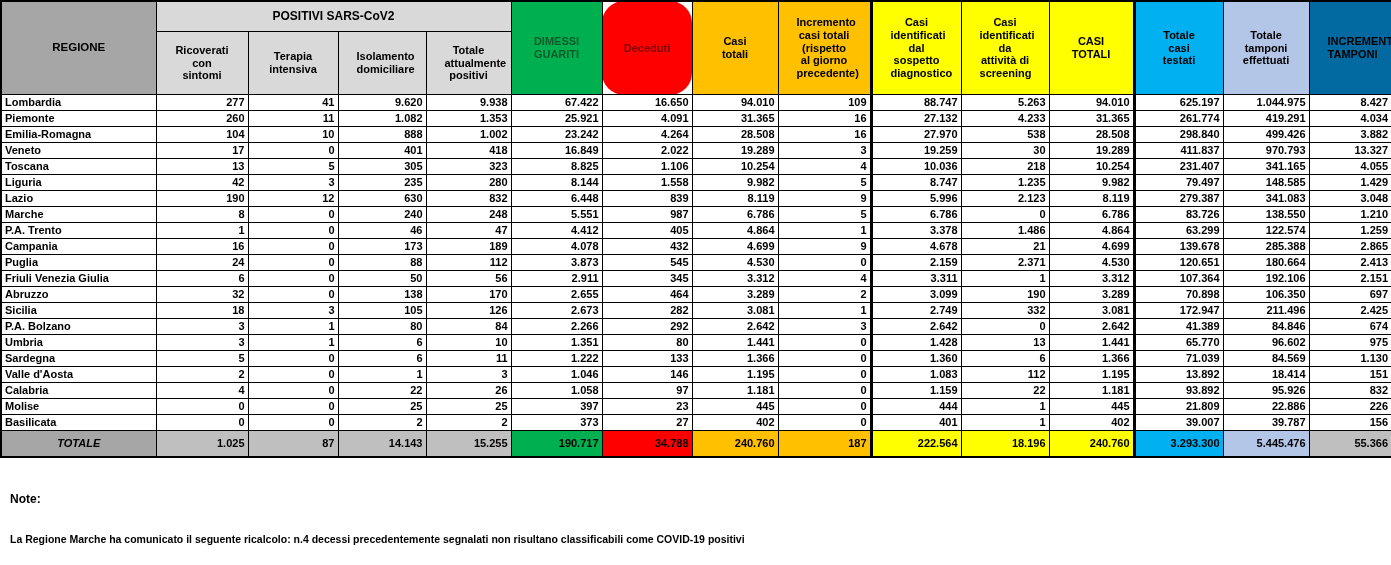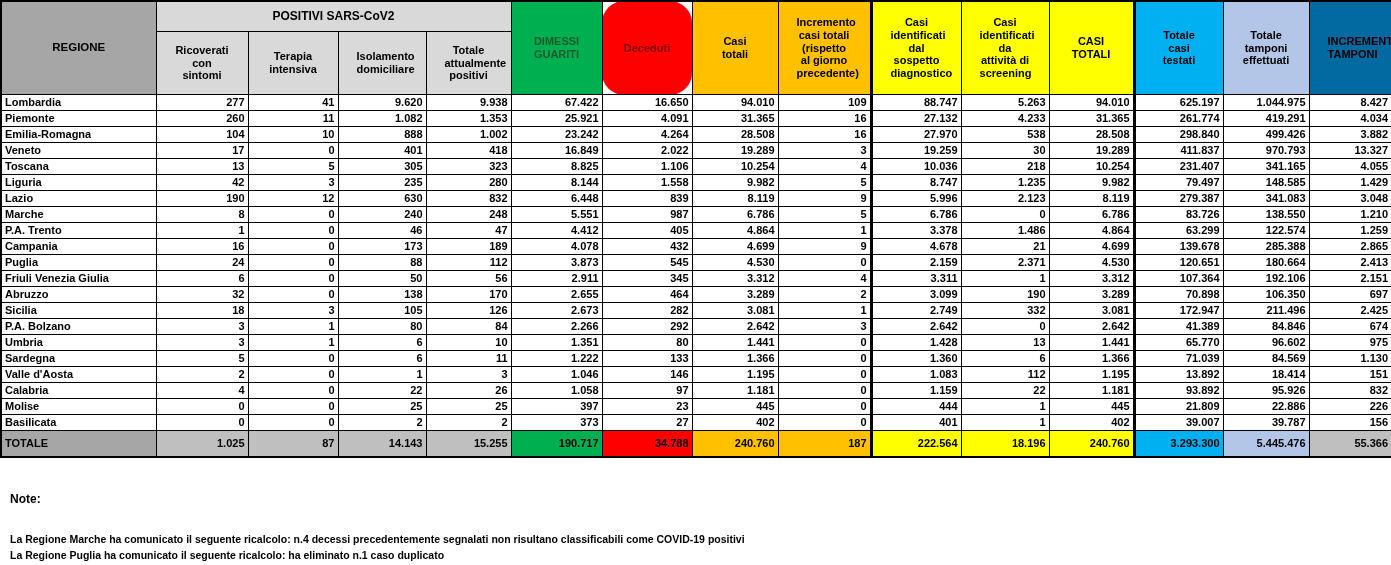--- a/index.html
+++ b/index.html
@@ -15,21 +15,21 @@
   .h-orange{background:#ffc000;}
   .h-yellow{background:#ffff00;}
   .h-blue{background:#00b0f0;}
   .h-lblue{background:#b4c6e7;}
   .h-gray{background:#0369a1;}
   tbody td{font-size:11px;font-weight:bold;height:15px;padding:0 3px;background:#fff;line-height:1.05;}
   .region-cell{text-align:left;}
   .num-cell{text-align:right;}
   .tl{border-left:3px solid #000 !important;}
   tr.total-row td{height:25px;font-size:11px;}
-  .t-label{background:#a6a6a6 !important;}
+  .t-label{background:#a6a6a6 !important;text-align:center;font-style:italic;}
   .t-gray{background:#bfbfbf !important;}
   .t-green{background:#00b050 !important;}
   .t-red{background:#ff0000 !important;}
   .t-orange{background:#ffc000 !important;}
   .t-yellow{background:#ffff00 !important;}
   .t-blue{background:#00b0f0 !important;}
   .t-lblue{background:#b4c6e7 !important;padding-left:16px;}
   .notes{padding:34px 10px 0 10px;}
   .note-title{font-size:12px;font-weight:bold;margin:0 0 26px 0;}
   .note-line{font-size:10.5px;font-weight:bold;margin:0;line-height:1.5;}
@@ -451,14 +451,13 @@
         <td class="num-cell t-blue tl">3.293.300</td>
         <td class="num-cell t-lblue">5.445.476</td>
         <td class="num-cell t-gray">55.366</td>
       </tr>
     </tbody>
 </table>
 
 <div class="notes">
   <p class="note-title">Note:</p>
   <p class="note-line">La Regione Marche  ha comunicato il seguente ricalcolo:  n.4 decessi  precedentemente segnalati non risultano classificabili come COVID-19  positivi</p>
-  <p class="note-line">La Regione Puglia ha comunicato il seguente ricalcolo: ha eliminato n.1 caso duplicato</p>
 </div>
 
 </body></html>

